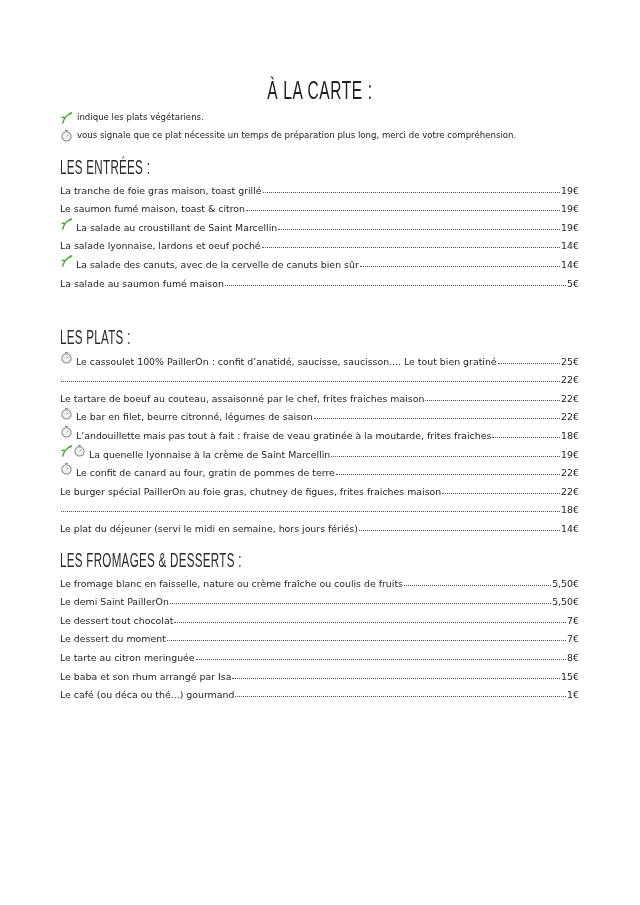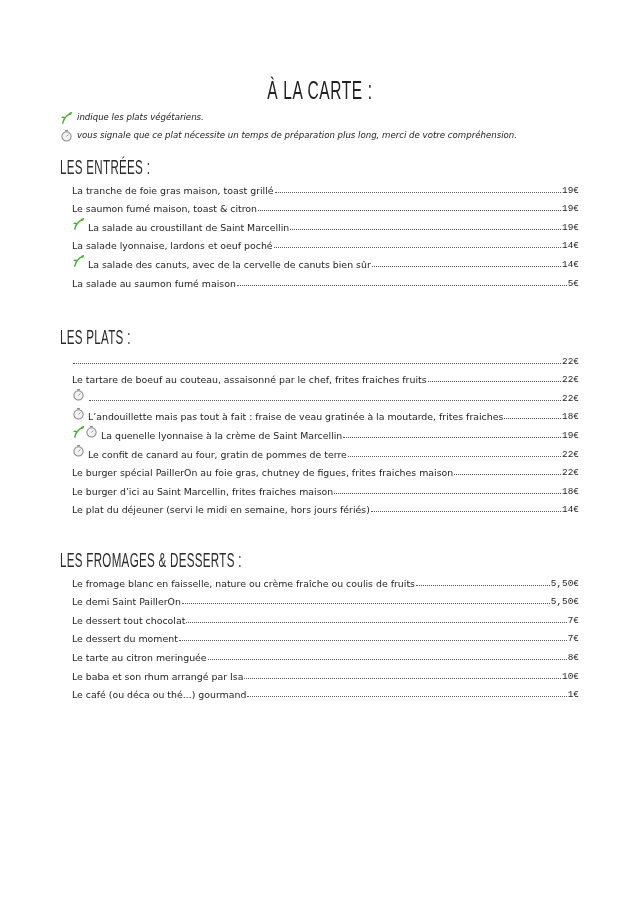--- a/index.html
+++ b/index.html
@@ -8,41 +8,41 @@
       font-family: "DejaVu Sans", sans-serif; color: #1a1a1a;
     }
     .title {
       position: absolute; left: 0; width: 640px; top: 76px;
       text-align: center;
       font-family: "Liberation Sans Narrow", "Liberation Sans", sans-serif;
       font-size: 25px; letter-spacing: 1px; font-weight: normal;
       transform: scaleX(0.62); transform-origin: center;
       color: #222;
     }
-    .legend { position: absolute; left: 60px; font-size: 8.6px; color: #222; display: flex; align-items: center; height: 14px; font-style: italic; }
+    .legend { position: absolute; left: 60px; font-size: 8.6px; color: #222; display: flex; align-items: center; height: 14px; }
     .legend .icon { margin-right: 4px; }
     .section-title {
       position: absolute; left: 60px;
       font-family: "Liberation Sans", sans-serif;
       font-size: 20px; color: #2b2b2b; letter-spacing: 0.5px;
       transform: scaleX(0.58); transform-origin: left center;
       white-space: nowrap;
     }
     .rows { position: absolute; left: 60px; width: 519px; }
     .row {
       display: flex; align-items: flex-end; height: 18.6px;
-      font-size: 9.4px; color: #1f1f1f; white-space: nowrap; margin-left: 12px;
+      font-size: 9.4px; color: #1f1f1f; white-space: nowrap;
     }
     .row .icons { display: inline-flex; align-items: center; margin-right: 3px; align-self: center; }
     .row .name { flex: 0 0 auto; }
     .row .dots {
       flex: 1 1 auto; margin: 0 1px 3px 1px;
       border-bottom: 1px dotted #555; height: 1px; min-width: 6px;
     }
-    .row .price { flex: 0 0 auto; font-family: Liberation Mono, monospace; }
+    .row .price { flex: 0 0 auto; }
     .icon { display: inline-block; width: 13px; height: 13px; }
     .icon svg { width: 13px; height: 13px; display: block; }
   </style>
 </head>
 <body>
 
 <div class="title">À LA CARTE :</div>
 
 <div class="legend" style="top:110px">
   <span class="icon">
@@ -113,38 +113,53 @@
     <div class="row">
       <span class="name">La salade au saumon fumé maison</span>
       <span class="dots"></span>
       <span class="price">5€</span>
     </div>
   </div>
 
 <div class="section-title" style="top:326px">LES PLATS :</div>
 <div class="rows" style="top:348px">
     <div class="row">
-      <span class="dots"></span>
-      <span class="price">22€</span>
-    </div>
-    <div class="row">
-      <span class="name">Le tartare de boeuf au couteau, assaisonné par le chef, frites fraiches fruits</span>
-      <span class="dots"></span>
-      <span class="price">22€</span>
-    </div>
-    <div class="row">
-      <span class="icons">
-        <span class="icon">
-          <svg viewBox="0 0 14 14">
-            <circle cx="7" cy="8" r="5" fill="#f2f2f2" stroke="#8a8a8a" stroke-width="1.1"></circle>
-            <rect x="5.5" y="1" width="3" height="1.6" fill="#8a8a8a"></rect>
-            <line x1="7" y1="8" x2="9" y2="6" stroke="#8a8a8a" stroke-width="1"></line>
-          </svg>
-        </span>
-      </span>
+      <span class="icons">
+        <span class="icon">
+          <svg viewBox="0 0 14 14">
+            <circle cx="7" cy="8" r="5" fill="#f2f2f2" stroke="#8a8a8a" stroke-width="1.1"></circle>
+            <rect x="5.5" y="1" width="3" height="1.6" fill="#8a8a8a"></rect>
+            <line x1="7" y1="8" x2="9" y2="6" stroke="#8a8a8a" stroke-width="1"></line>
+          </svg>
+        </span>
+      </span>
+      <span class="name">Le cassoulet 100% PaillerOn : confit d’anatidé, saucisse, saucisson.... Le tout bien gratiné</span>
+      <span class="dots"></span>
+      <span class="price">25€</span>
+    </div>
+    <div class="row">
+      <span class="dots"></span>
+      <span class="price">22€</span>
+    </div>
+    <div class="row">
+      <span class="name">Le tartare de boeuf au couteau, assaisonné par le chef, frites fraiches maison</span>
+      <span class="dots"></span>
+      <span class="price">22€</span>
+    </div>
+    <div class="row">
+      <span class="icons">
+        <span class="icon">
+          <svg viewBox="0 0 14 14">
+            <circle cx="7" cy="8" r="5" fill="#f2f2f2" stroke="#8a8a8a" stroke-width="1.1"></circle>
+            <rect x="5.5" y="1" width="3" height="1.6" fill="#8a8a8a"></rect>
+            <line x1="7" y1="8" x2="9" y2="6" stroke="#8a8a8a" stroke-width="1"></line>
+          </svg>
+        </span>
+      </span>
+      <span class="name">Le bar en filet, beurre citronné, légumes de saison</span>
       <span class="dots"></span>
       <span class="price">22€</span>
     </div>
     <div class="row">
       <span class="icons">
         <span class="icon">
           <svg viewBox="0 0 14 14">
             <circle cx="7" cy="8" r="5" fill="#f2f2f2" stroke="#8a8a8a" stroke-width="1.1"></circle>
             <rect x="5.5" y="1" width="3" height="1.6" fill="#8a8a8a"></rect>
             <line x1="7" y1="8" x2="9" y2="6" stroke="#8a8a8a" stroke-width="1"></line>
@@ -189,21 +204,20 @@
       <span class="name">Le confit de canard au four, gratin de pommes de terre</span>
       <span class="dots"></span>
       <span class="price">22€</span>
     </div>
     <div class="row">
       <span class="name">Le burger spécial PaillerOn au foie gras, chutney de figues, frites fraiches maison</span>
       <span class="dots"></span>
       <span class="price">22€</span>
     </div>
     <div class="row">
-      <span class="name">Le burger d’ici au Saint Marcellin, frites fraiches maison</span>
       <span class="dots"></span>
       <span class="price">18€</span>
     </div>
     <div class="row">
       <span class="name">Le plat du déjeuner (servi le midi en semaine, hors jours fériés)</span>
       <span class="dots"></span>
       <span class="price">14€</span>
     </div>
   </div>
 
@@ -230,20 +244,20 @@
       <span class="price">7€</span>
     </div>
     <div class="row">
       <span class="name">Le tarte au citron meringuée</span>
       <span class="dots"></span>
       <span class="price">8€</span>
     </div>
     <div class="row">
       <span class="name">Le baba et son rhum arrangé par Isa</span>
       <span class="dots"></span>
-      <span class="price">10€</span>
+      <span class="price">15€</span>
     </div>
     <div class="row">
       <span class="name">Le café (ou déca ou thé...) gourmand</span>
       <span class="dots"></span>
       <span class="price">1€</span>
     </div>
   </div>
 
 </body></html>

